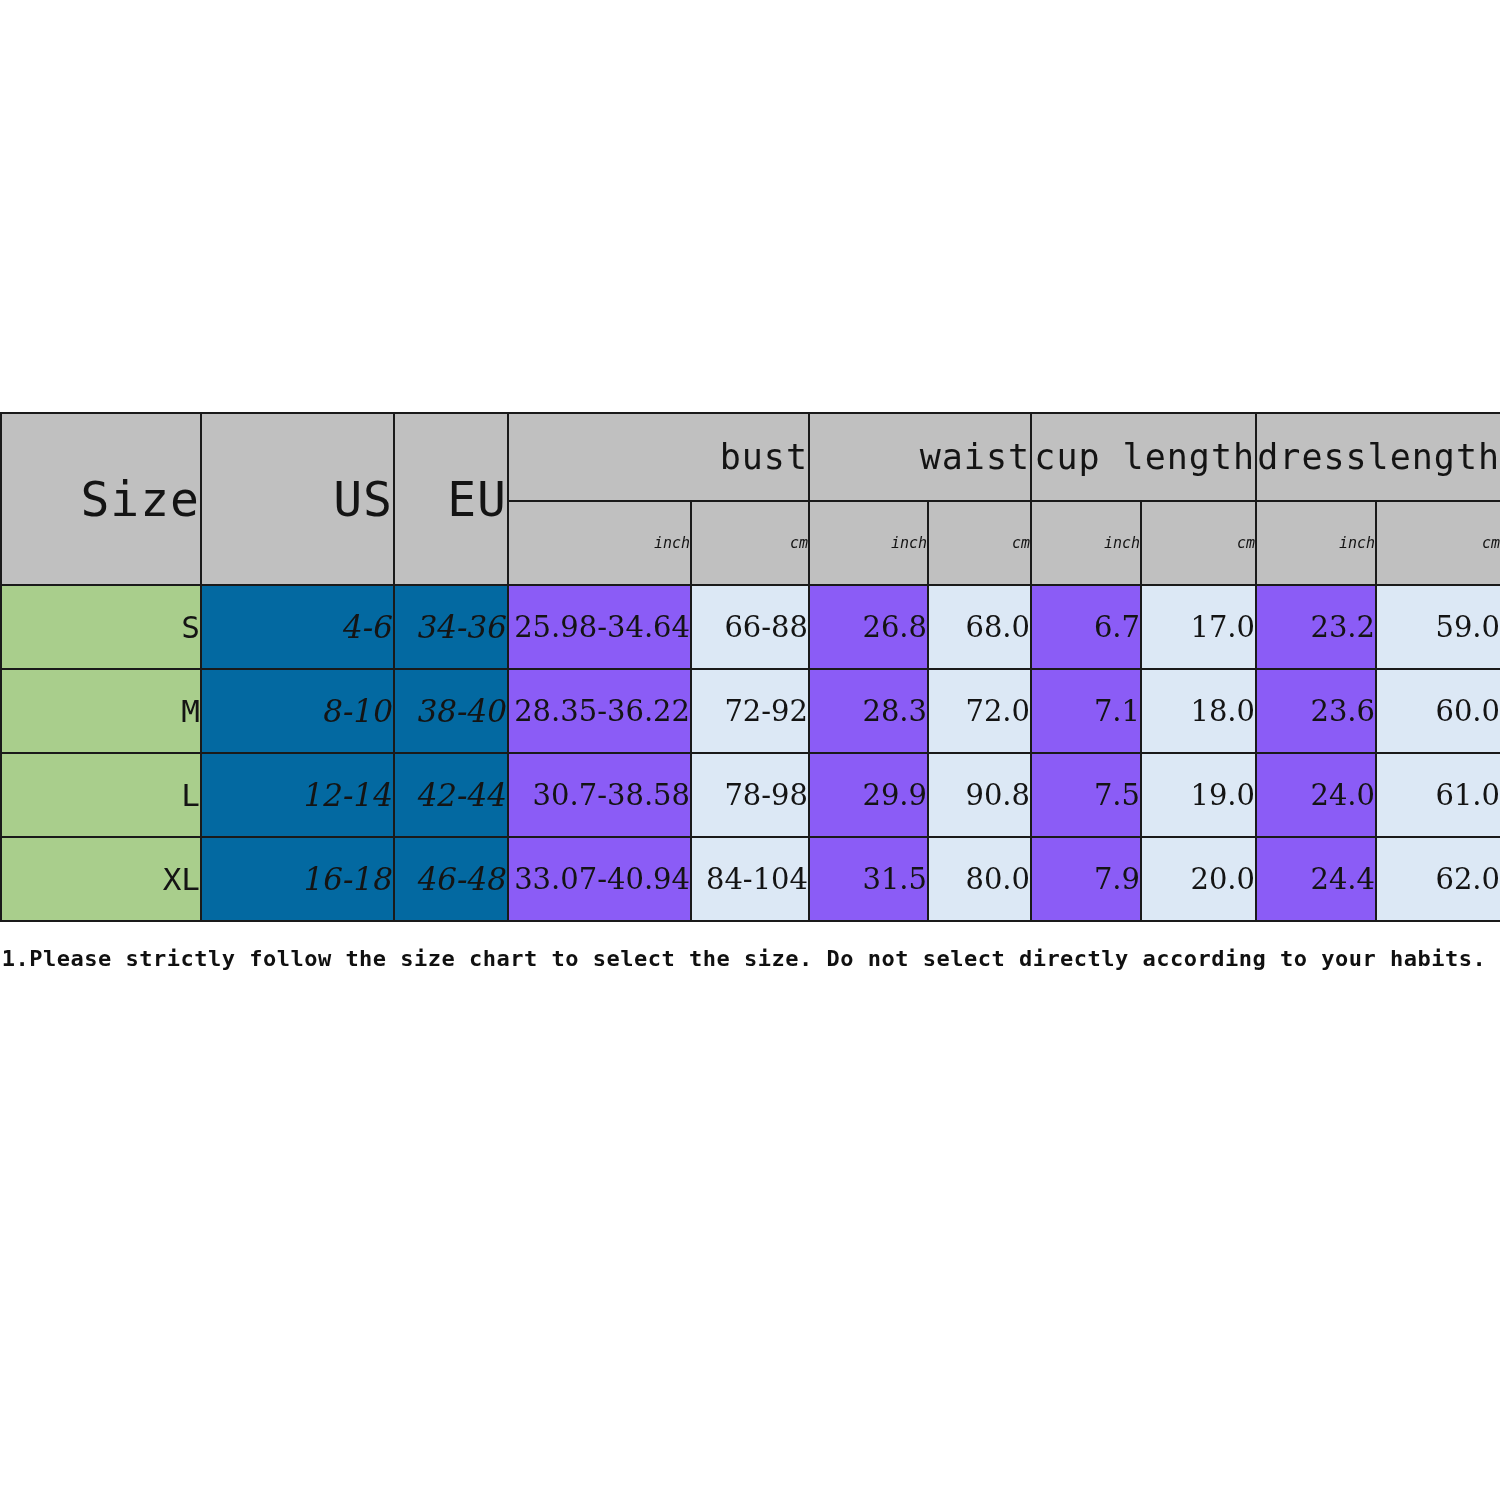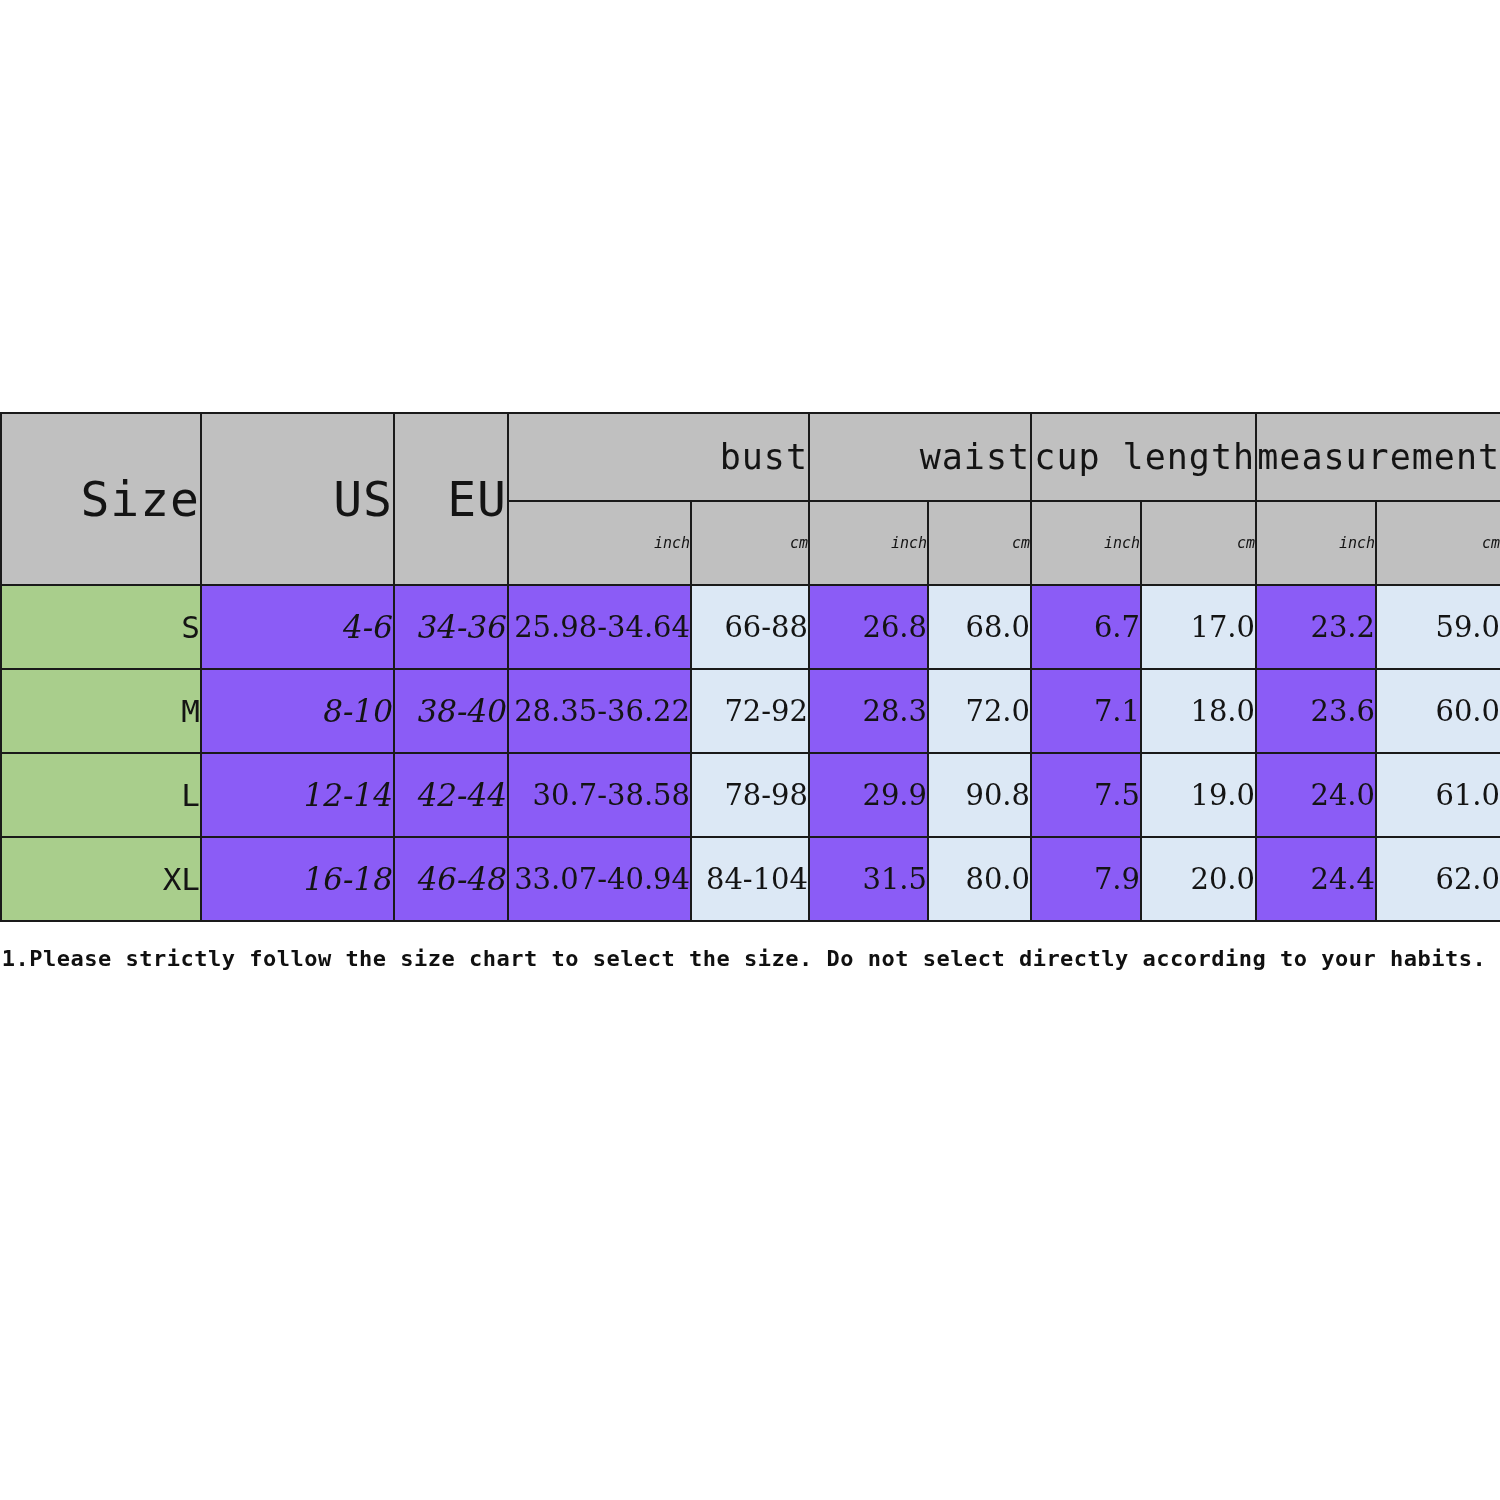--- a/index.html
+++ b/index.html
@@ -64,21 +64,21 @@
 
   
   tbody tr { height: 84px; }
 
   .c-size {
     background: #a9ce8c;
     font-family: "DejaVu Sans Mono", "Liberation Mono", monospace;
     font-size: 31px;
   }
   .c-us, .c-eu {
-    background: #8b5cf6;
+    background: #0369a1;
     font-family: "DejaVu Serif", "Liberation Serif", serif;
     font-style: italic;
     font-weight: bold;
     font-size: 31px;
   }
   .c-inch {
     background: #8b5cf6;
     font-family: "DejaVu Serif", "Liberation Serif", serif;
     font-weight: bold;
     font-size: 29px;
@@ -127,21 +127,21 @@
       <col style="width:125px">
     </colgroup>
     <thead>
       <tr>
         <th class="hdr-tall" rowspan="2">Size</th>
         <th class="hdr-tall" rowspan="2">US</th>
         <th class="hdr-tall" rowspan="2">EU</th>
         <th class="hdr" colspan="2">bust</th>
         <th class="hdr" colspan="2">waist</th>
         <th class="hdr" colspan="2">cup length</th>
-        <th class="hdr" colspan="2">measurement</th>
+        <th class="hdr" colspan="2">dresslength</th>
       </tr>
       <tr>
         <th class="hdr-unit">inch</th>
         <th class="hdr-unit">cm</th>
         <th class="hdr-unit">inch</th>
         <th class="hdr-unit">cm</th>
         <th class="hdr-unit">inch</th>
         <th class="hdr-unit">cm</th>
         <th class="hdr-unit">inch</th>
         <th class="hdr-unit">cm</th>

